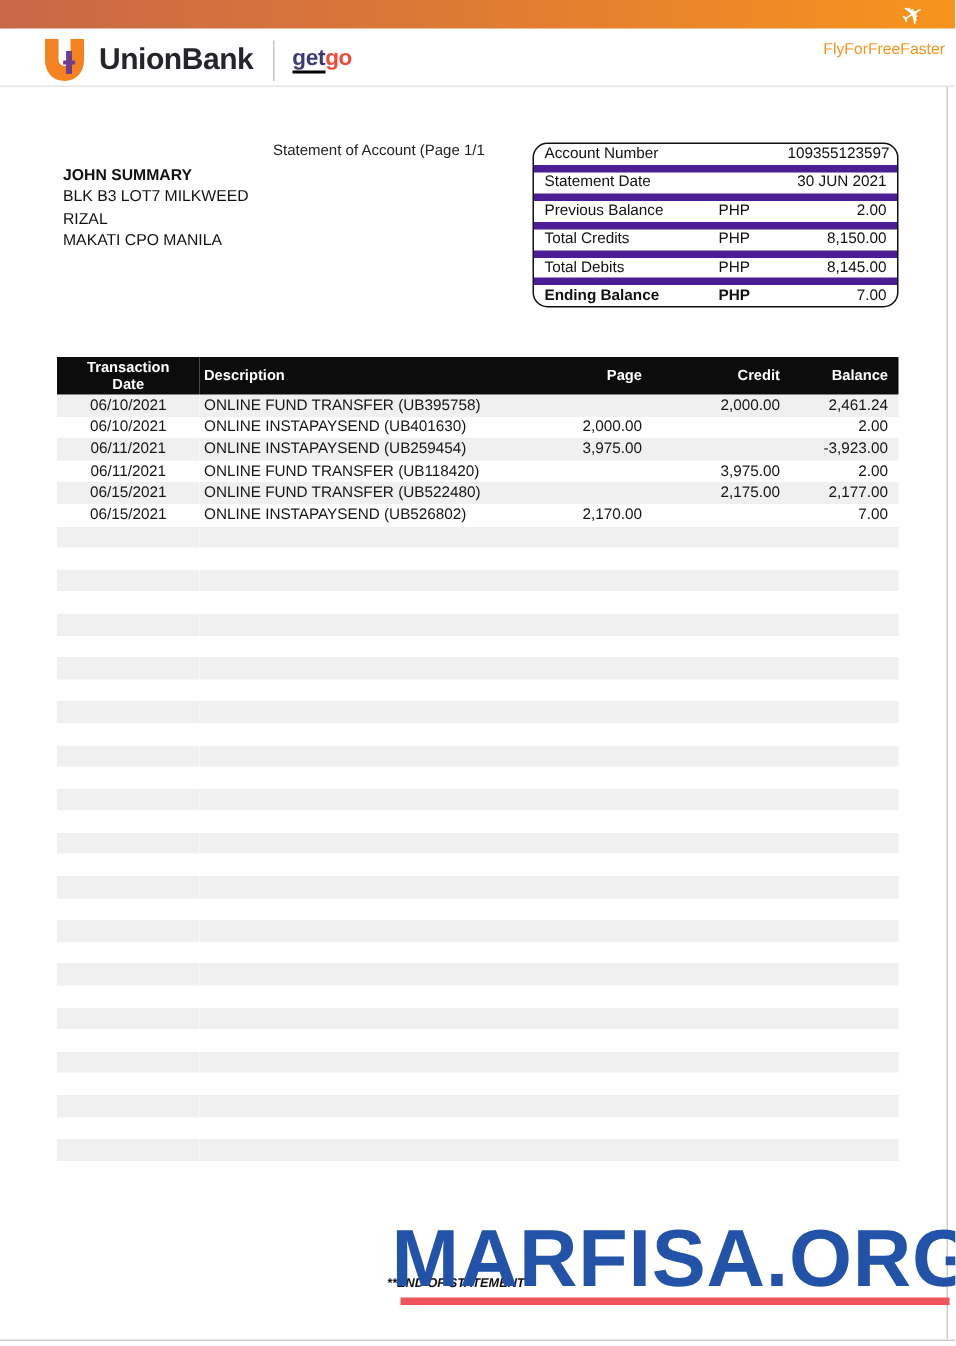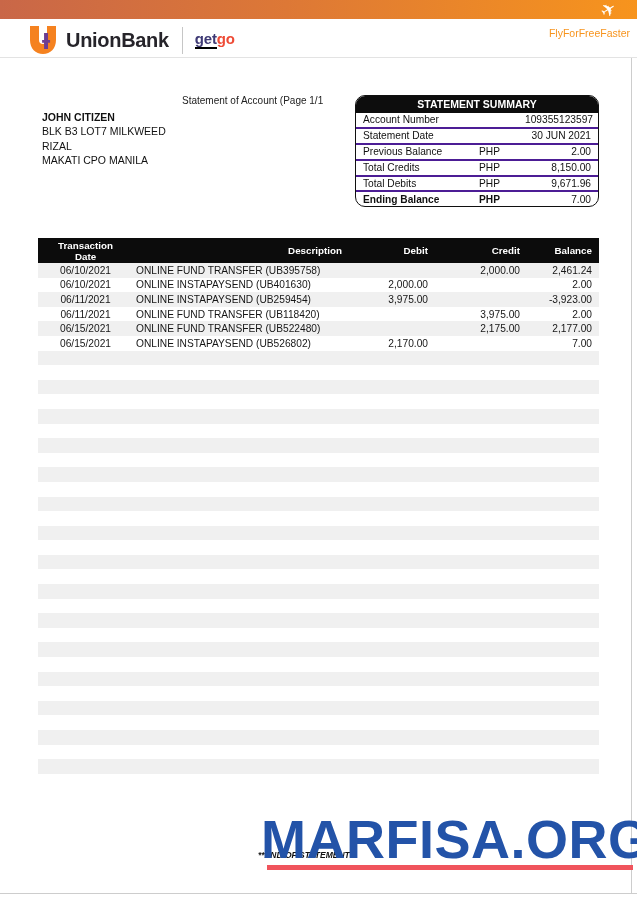--- a/index.html
+++ b/index.html
@@ -40,35 +40,35 @@
     border:1.5px solid #101010; border-radius:10px; overflow:hidden; background:#fff;
   }
   .summary-title {
     background:#0d0d0d; color:#fff; text-align:center; font-weight:bold;
     font-size:10.5px; padding:2px 0 3px;
   }
   .summary-row {
     display:grid; grid-template-columns:116px 46px 1fr;
     align-items:center; height:13.9px; padding:0 7px; font-size:10.2px; color:#111;
   }
-  .summary-row + .summary-row { border-top:2px solid #4c1d95; }
+  .summary-row + .summary-row { border-top:5px solid #4c1d95; }
   .summary-row .s-val { text-align:right; }
   .summary-row.bold .s-label, .summary-row.bold .s-cur { font-weight:bold; }
   
   .txn-table {
     position:absolute; left:38px; top:238px; width:561px;
     border-collapse:collapse; table-layout:fixed; font-size:10.2px;
   }
   .txn-table thead th {
     background:#0c0c0c; color:#ffffff; font-weight:bold; font-size:9.8px;
     height:25px; padding:0; vertical-align:middle; line-height:11px;
   }
   .th-date { text-align:center; }
   .th-date span { display:inline-block; width:64px; }
-  .th-desc { text-align:right; padding-left:3px !important; }
+  .th-desc { text-align:left; padding-left:3px !important; }
   .th-num  { text-align:right; padding-right:4px !important; }
   .th-bal  { text-align:right; padding-right:7px !important; }
   .txn-table tbody td { height:14.6px; padding:0; white-space:nowrap; overflow:hidden; color:#161616; }
   .txn-table tbody tr:nth-child(odd) td { background:#f0f0f0; }
   .td-date { text-align:center; }
   .td-desc { text-align:left; padding-left:3px !important; }
   .td-num  { text-align:right; padding-right:4px !important; }
   .td-bal  { text-align:right; padding-right:7px !important; }
   
   .end-note {
@@ -103,28 +103,27 @@
     <span class="getgo"><span class="g1">get</span><span class="g2">go</span></span>
   </div>
   <div class="tagline">FlyForFreeFaster</div>
   <div class="header-rule"></div>
 
   <div class="edge-right"></div>
   <div class="edge-bottom"></div>
 
   <div class="doc-title">Statement of Account (Page 1/1</div>
   <div class="recipient">
-    <div class="rname">JOHN CITIZEN</div>
+    <div class="rname">JOHN SUMMARY</div>
     <div>BLK B3 LOT7 MILKWEED</div>
     <div>RIZAL</div>
     <div>MAKATI CPO MANILA</div>
   </div>
 
   <div class="summary">
-    <div class="summary-title">STATEMENT SUMMARY</div>
     <div>
         <div class="summary-row">
           <span class="s-label">Account Number</span>
           <span class="s-cur"></span>
           <span class="s-val">109355123597</span>
         </div>
         <div class="summary-row">
           <span class="s-label">Statement Date</span>
           <span class="s-cur"></span>
           <span class="s-val">30 JUN 2021</span>
@@ -135,21 +134,21 @@
           <span class="s-val">2.00</span>
         </div>
         <div class="summary-row">
           <span class="s-label">Total Credits</span>
           <span class="s-cur">PHP</span>
           <span class="s-val">8,150.00</span>
         </div>
         <div class="summary-row">
           <span class="s-label">Total Debits</span>
           <span class="s-cur">PHP</span>
-          <span class="s-val">9,671.96</span>
+          <span class="s-val">8,145.00</span>
         </div>
         <div class="summary-row bold">
           <span class="s-label">Ending Balance</span>
           <span class="s-cur">PHP</span>
           <span class="s-val">7.00</span>
         </div>
       </div>
   </div>
 
   <table class="txn-table">
@@ -157,21 +156,21 @@
       <col style="width:95px">
         <col style="width:209px">
         <col style="width:90px">
         <col style="width:92px">
         <col style="width:75px">
     </colgroup>
     <thead>
       <tr>
         <th class="th-date"><span>Transaction Date</span></th>
         <th class="th-desc">Description</th>
-        <th class="th-num">Debit</th>
+        <th class="th-num">Page</th>
         <th class="th-num">Credit</th>
         <th class="th-bal">Balance</th>
       </tr>
     </thead>
     <tbody>
         <tr>
           <td class="td-date">06/10/2021</td>
           <td class="td-desc">ONLINE FUND TRANSFER (UB395758)</td>
           <td class="td-num"></td>
           <td class="td-num">2,000.00</td>

